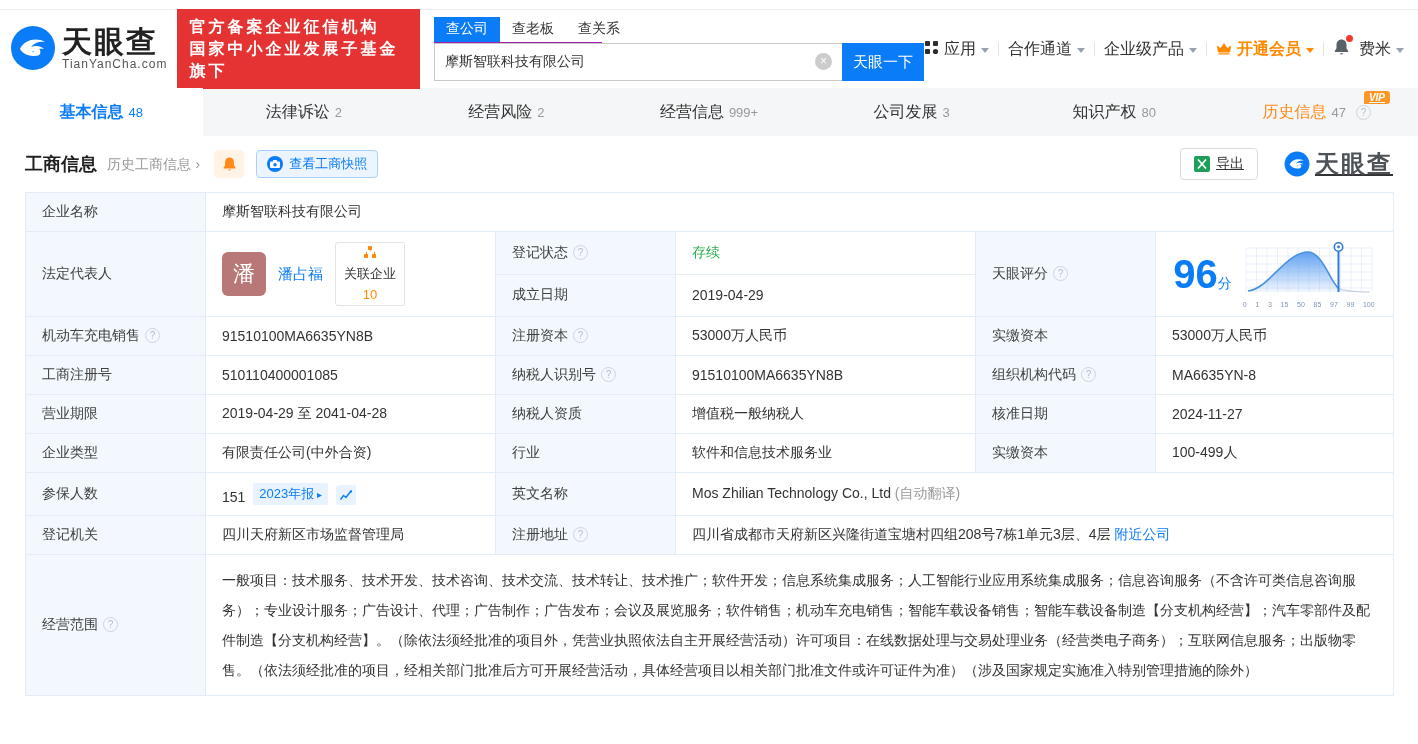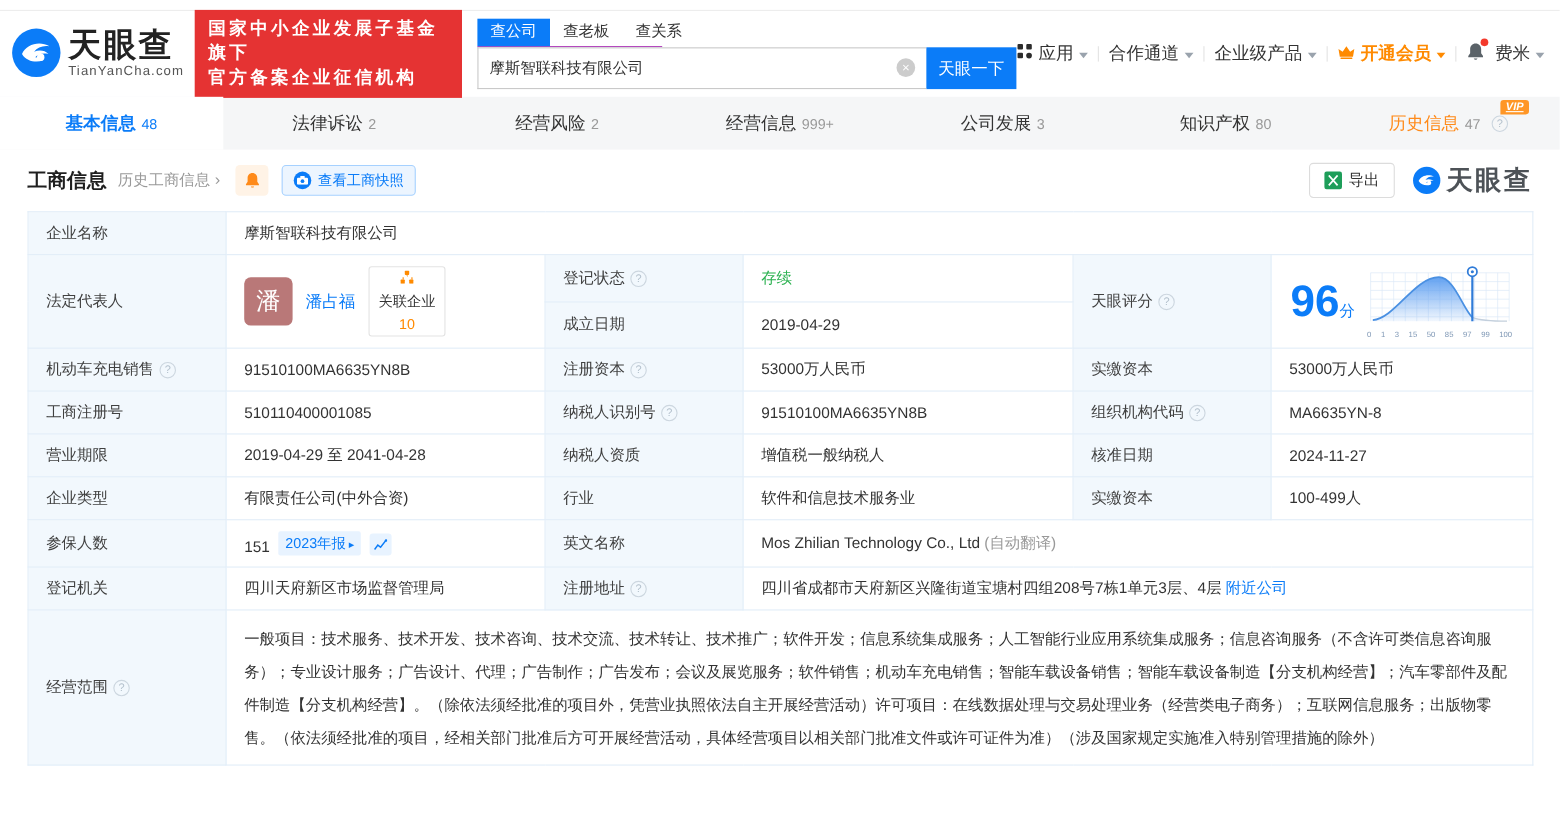--- a/index.html
+++ b/index.html
@@ -55,21 +55,21 @@
   
   .secbar { display:flex; align-items:center; padding:12px 25px 10px; }
   .sectitle { font-size:18px; font-weight:bold; color:#1f1f1f; }
   .hislink { margin-left:10px; color:#999; cursor:pointer; }
   .hislink::after { content:" \203A"; font-size:15px; }
   .bellbtn { margin-left:14px; width:30px; height:28px; background:#fff3e6; border-radius:4px; display:flex;
              align-items:center; justify-content:center; cursor:pointer; }
   .snapbtn { margin-left:12px; height:28px; padding:0 10px; background:#ecf5ff; border:1px solid #a6d1ff;
              border-radius:4px; color:#0b7cf8; font-size:13px; display:flex; align-items:center; gap:6px; cursor:pointer; }
   .camcirc { width:16px; height:16px; background:#0b7cf8; border-radius:50%; display:flex; align-items:center; justify-content:center; }
-  .secright { margin-left:auto; display:flex; align-items:flex-start; gap:16px; }
+  .secright { margin-left:auto; display:flex; align-items:flex-start; gap:26px;text-decoration:underline; }
   .exportbtn { height:32px; padding:0 13px; background:#fff; border:1px solid #dcdcdc; border-radius:4px;
                display:flex; align-items:center; gap:6px; font-size:14px; color:#333; cursor:pointer; }
   .xlsicon { width:16px; height:16px; background:#1e9e5a; border-radius:2px; display:flex; align-items:center; justify-content:center; }
   .wmark { display:flex; align-items:center; gap:5px; }
   .wmark .wtxt { font-size:24px; font-weight:bold; color:#4d5257; letter-spacing:2px; }
 
   
   table.info { border-collapse:collapse; margin:2px 25px 8px; width:1368px; table-layout:fixed; }
   .info td { border:1px solid #e2edf8; padding:10px 16px; font-size:14px; color:#333; vertical-align:middle;
              word-break:break-all; }
@@ -110,22 +110,22 @@
         <path d="M10 24c4-9 16-12 25-7-6-1-11 1-14 5 5-2 10-1 13 2-5-1-9 0-12 3 3 0 5 1 7 3-6 2-15 1-19-6z" fill="#fff"></path>
         <circle cx="27" cy="27" r="3.4" fill="#fff"></circle>
         </svg>
     </span>
     <div class="logo-txt">
       <div class="brand">天眼查</div>
       <div class="dom">TianYanCha.com</div>
     </div>
   </div>
   <div class="redbadge">
+    <div>官方备案企业征信机构</div>
     <div>国家中小企业发展子基金旗下</div>
-    <div>官方备案企业征信机构</div>
   </div>
 
   <div class="searchwrap">
     <div class="stabs">
       <div class="stab on">查公司</div>
       <div class="stab">查老板</div>
       <div class="stab">查关系</div>
     </div>
     <div class="srow">
       <div class="sbox">

